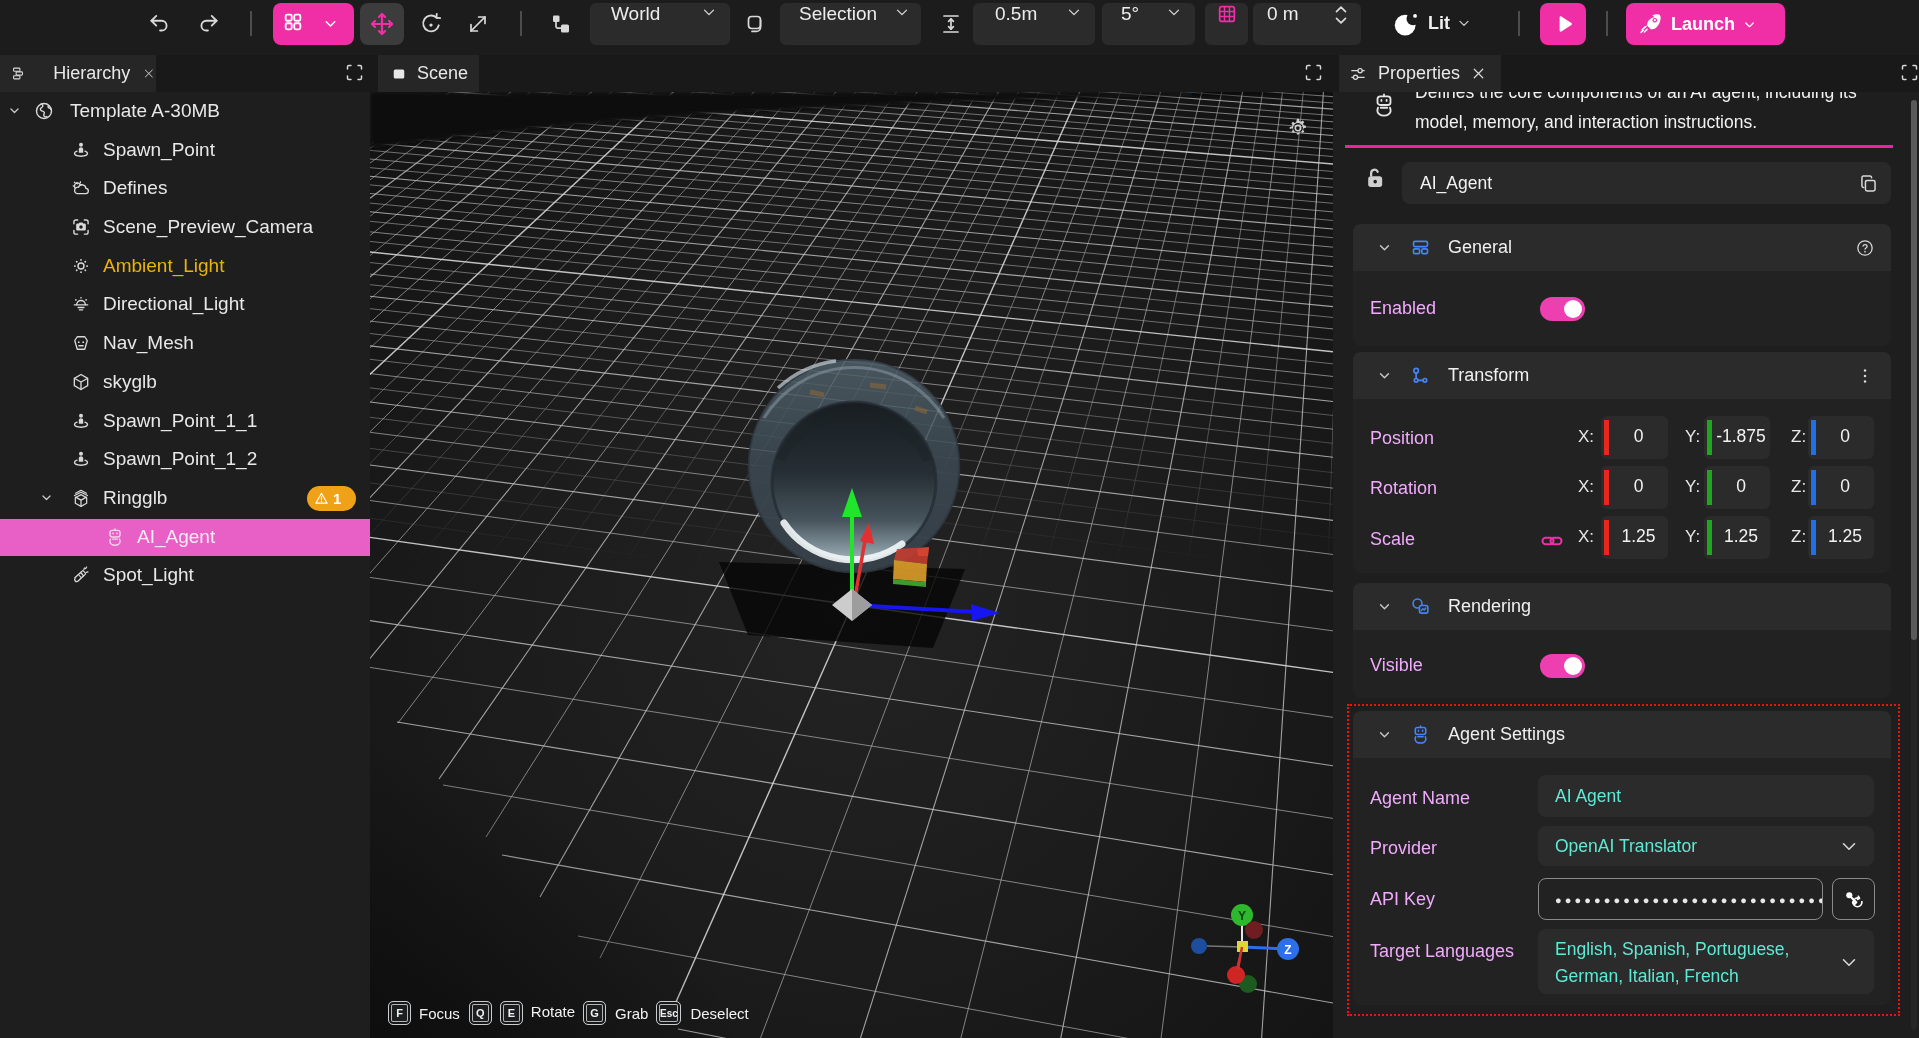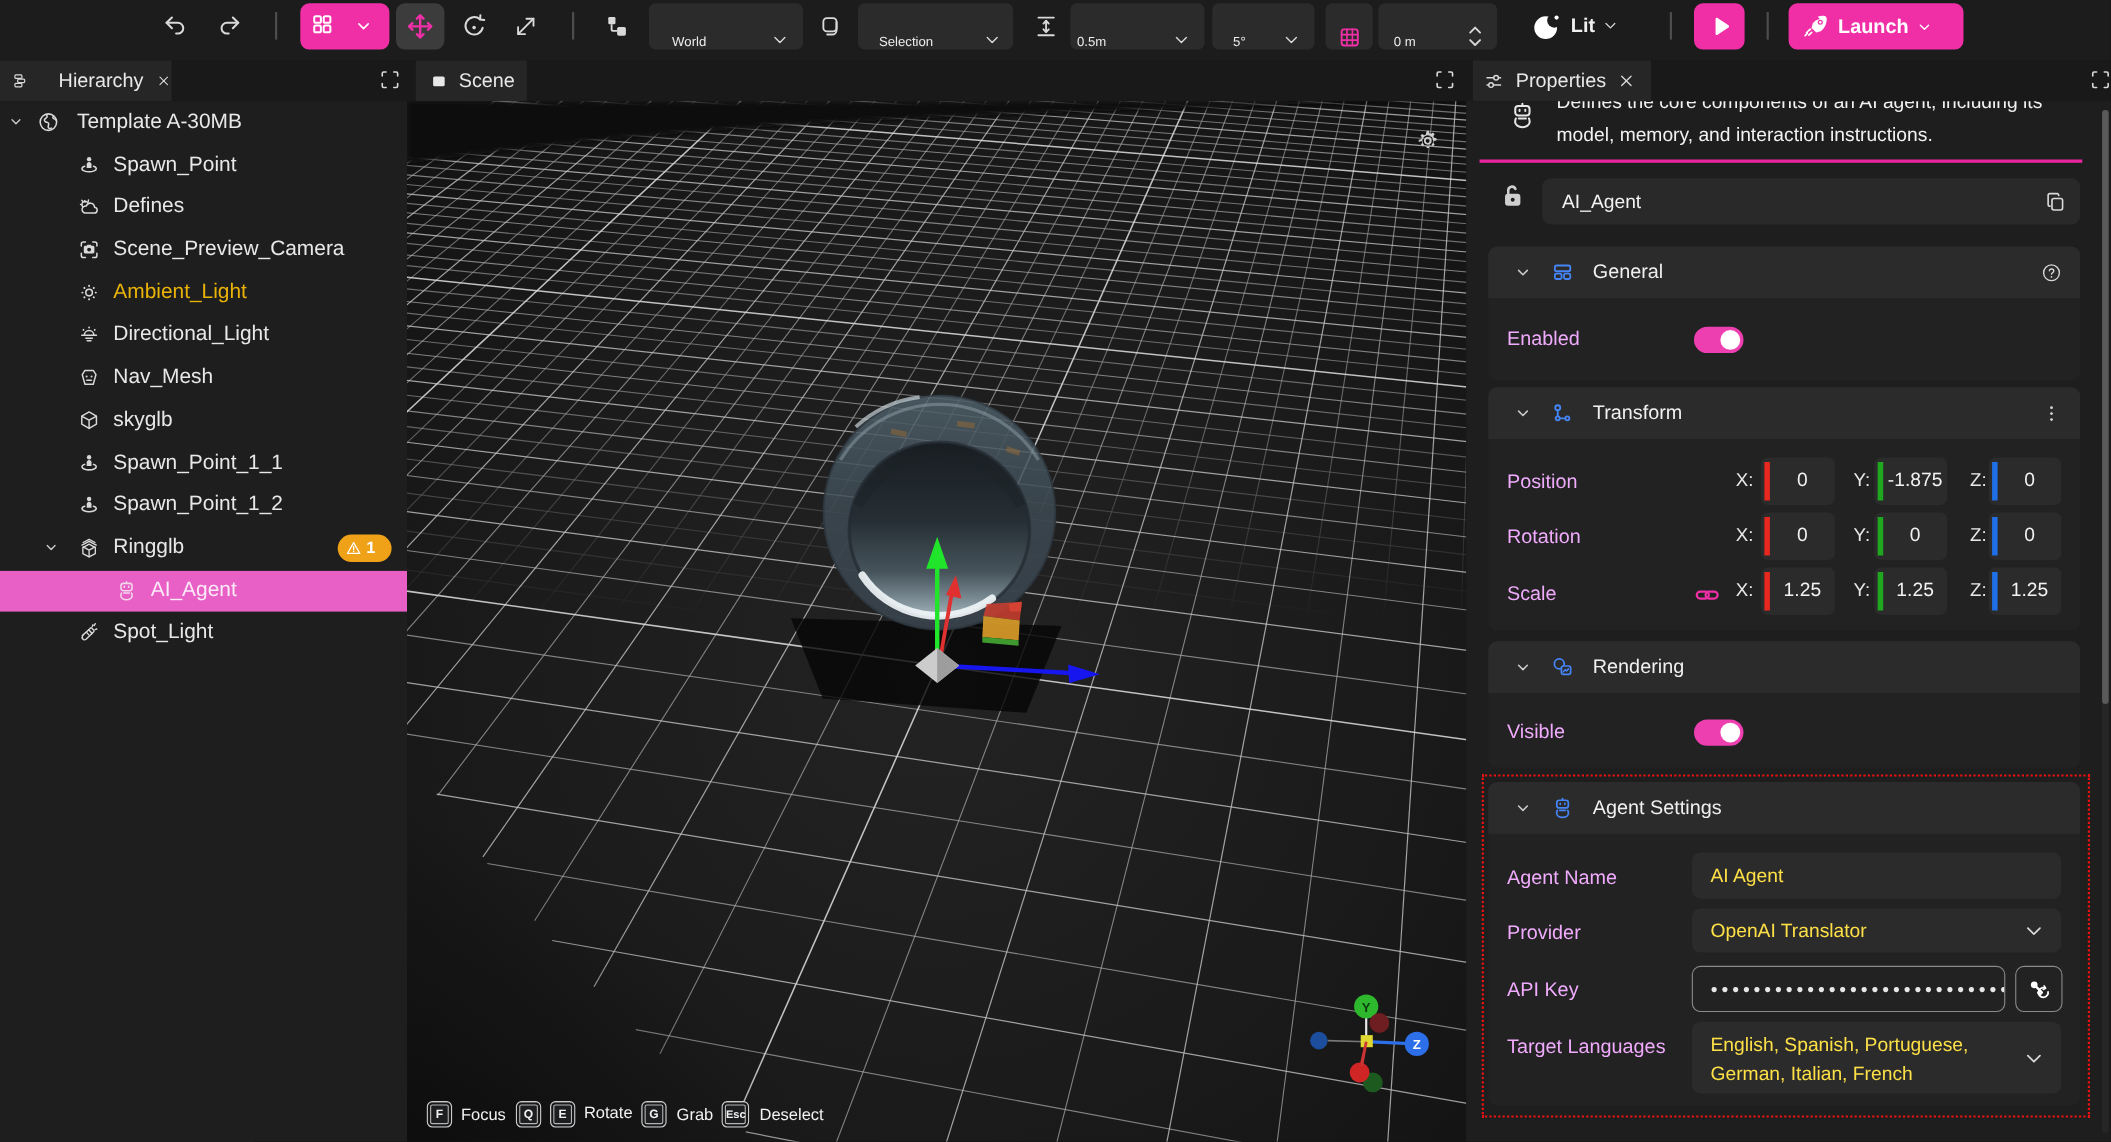--- a/index.html
+++ b/index.html
@@ -1,27 +1,27 @@
 <!DOCTYPE html>
 <html><head><meta charset="utf-8"><style>
 *{margin:0;padding:0;box-sizing:border-box}
 html,body{width:1919px;height:1038px;background:#141414;font-family:"Liberation Sans",sans-serif;overflow:hidden}
 .abs{position:absolute}
 body{position:relative}
-.dd{background:#2b2b2b;border-radius:6px;display:flex;align-items:flex-end;color:#ececec;font-size:12px}
+.dd{background:#2b2b2b;border-radius:6px;display:flex;align-items:flex-start;color:#ececec;font-size:19px}
 .tab{background:#262626;display:flex;align-items:center;color:#e8e8e8;font-size:18px}
 .card{position:absolute;left:1353px;width:538px;background:#222222;border-radius:8px}
 .cardhead{position:absolute;left:0;top:0;right:0;height:47px;background:#2b2b2b;border-radius:8px 8px 0 0;display:flex;align-items:center}
 .headtxt{color:#f0f0f0;font-size:18px}
 .toggle{position:absolute;width:45px;height:24px;border-radius:12px;background:#ee3fb0}
 .toggle::after{content:"";position:absolute;right:3px;top:3px;width:18px;height:18px;border-radius:50%;background:#fff}
 .ibox{position:absolute;height:43px;background:#2b2b2b;border-radius:6px;color:#f2f2f2;font-size:17.5px}
 .xyz{position:absolute;color:#e8e8e8;font-size:17px}
 .rowlab{position:absolute;left:1370px;color:#f0abfc;font-size:18px}
-.vbox{position:absolute;left:1538px;background:#2b2b2b;border-radius:8px;color:#fde047;font-size:17.5px;display:flex;align-items:center;padding-left:17px}
+.vbox{position:absolute;left:1538px;background:#2b2b2b;border-radius:8px;color:#5eead4;font-size:17.5px;display:flex;align-items:center;padding-left:17px}
 </style></head><body>
 <div class="abs" style="left:0;top:0;width:1919px;height:55px;background:#1c1c1c"></div>
 <div class="abs" style="left:146px;top:11px;"><svg class="" style="" width="26" height="26" viewBox="0 0 24 24" fill="none">
       <path d="M9.5 4.5 5 9l4.5 4.5" stroke="#d9d9d9" stroke-width="1.7" stroke-linecap="round" stroke-linejoin="round"></path>
       <path d="M5 9h9.5a4.5 4.5 0 0 1 0 9H13" stroke="#d9d9d9" stroke-width="1.7" stroke-linecap="round" stroke-linejoin="round"></path>
     </svg></div>
 <div class="abs" style="left:196px;top:11px;"><svg class="" style="" width="26" height="26" viewBox="0 0 24 24" fill="none">
       <path d="M14.5 4.5 19 9l-4.5 4.5" stroke="#d9d9d9" stroke-width="1.7" stroke-linecap="round" stroke-linejoin="round"></path>
       <path d="M19 9H9.5a4.5 4.5 0 0 0 0 9H11" stroke="#d9d9d9" stroke-width="1.7" stroke-linecap="round" stroke-linejoin="round"></path>
     </svg></div>
@@ -79,21 +79,21 @@
         <path d="M6 9.5 12 15.5 18 9.5" stroke="#d9d9d9" stroke-width="1.7" stroke-linecap="round" stroke-linejoin="round"></path>
       </svg>
     </span>
   </div>
 <div class="abs" style="left:939px;top:12px;"><svg class="" style="" width="24" height="24" viewBox="0 0 24 24" fill="none">
       <path d="M5 4h14M5 20h14" stroke="#d9d9d9" stroke-width="1.7" stroke-linecap="round" stroke-linejoin="round"></path>
       <path d="M12 7v10" stroke="#d9d9d9" stroke-width="1.7" stroke-linecap="round" stroke-linejoin="round"></path>
       <path d="M9.6 9.4 12 6.8l2.4 2.6M9.6 14.6 12 17.2l2.4-2.6" stroke="#d9d9d9" stroke-width="1.7" stroke-linecap="round" stroke-linejoin="round"></path>
     </svg></div>
 <div class="dd abs" style="left:973px;top:3px;width:122px;height:42px">
-    <span style="margin-left:6px">0.5m</span>
+    <span style="margin-left:22px">0.5m</span>
     <span style="margin-left:auto;margin-right:12px;display:flex">
       <svg class="" style="" width="18" height="18" viewBox="0 0 24 24" fill="none">
         <path d="M6 9.5 12 15.5 18 9.5" stroke="#d9d9d9" stroke-width="1.7" stroke-linecap="round" stroke-linejoin="round"></path>
       </svg>
     </span>
   </div>
 <div class="dd abs" style="left:1102px;top:3px;width:93px;height:42px">
     <span style="margin-left:19px">5°</span>
     <span style="margin-left:auto;margin-right:12px;display:flex">
       <svg class="" style="" width="18" height="18" viewBox="0 0 24 24" fill="none">

